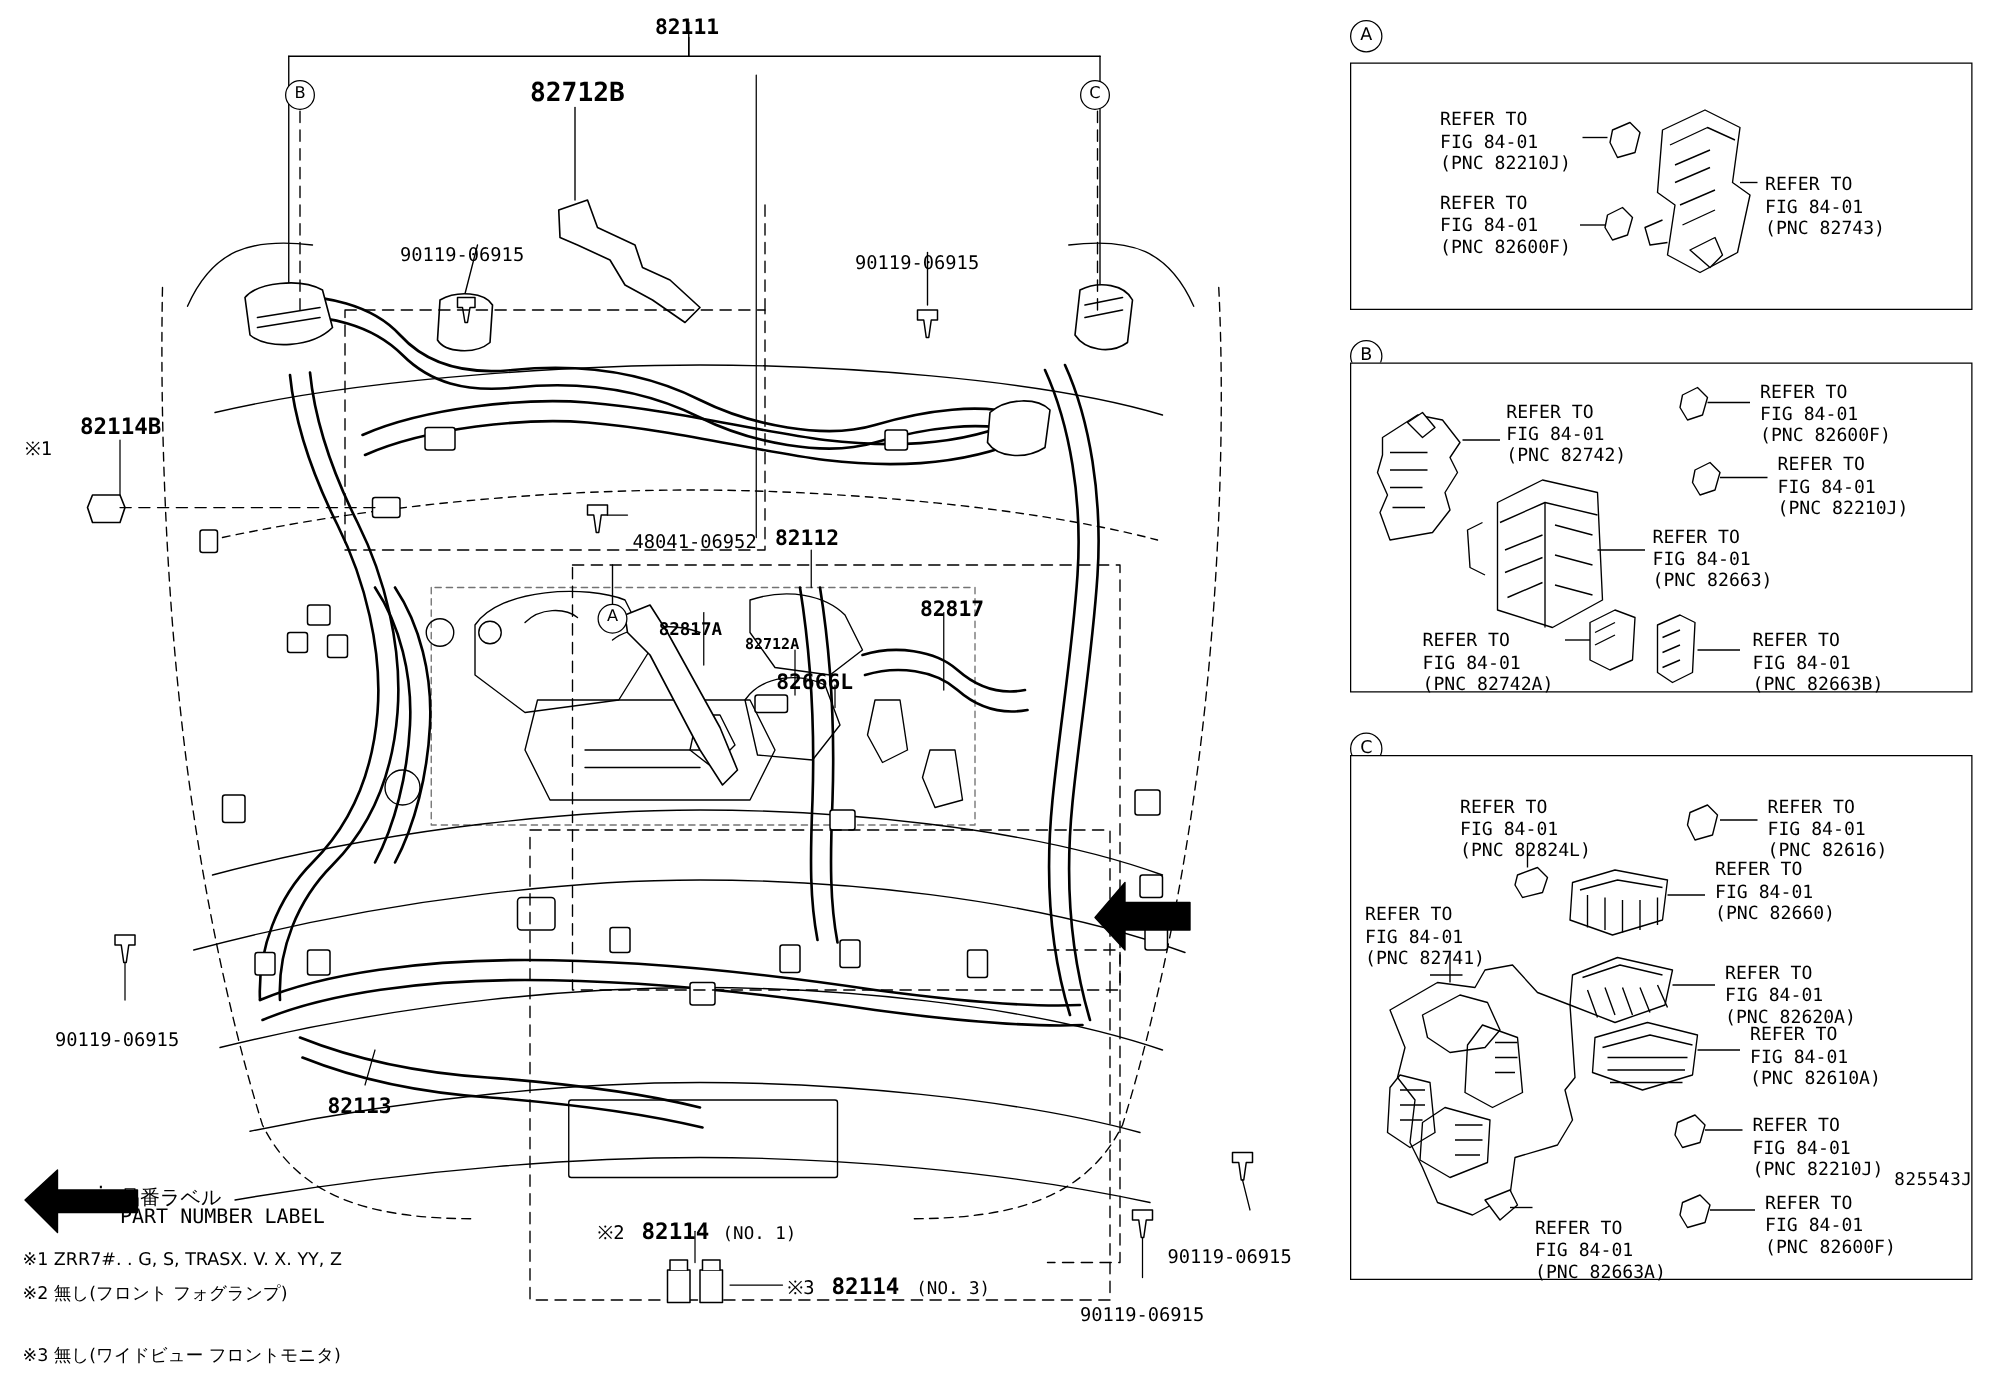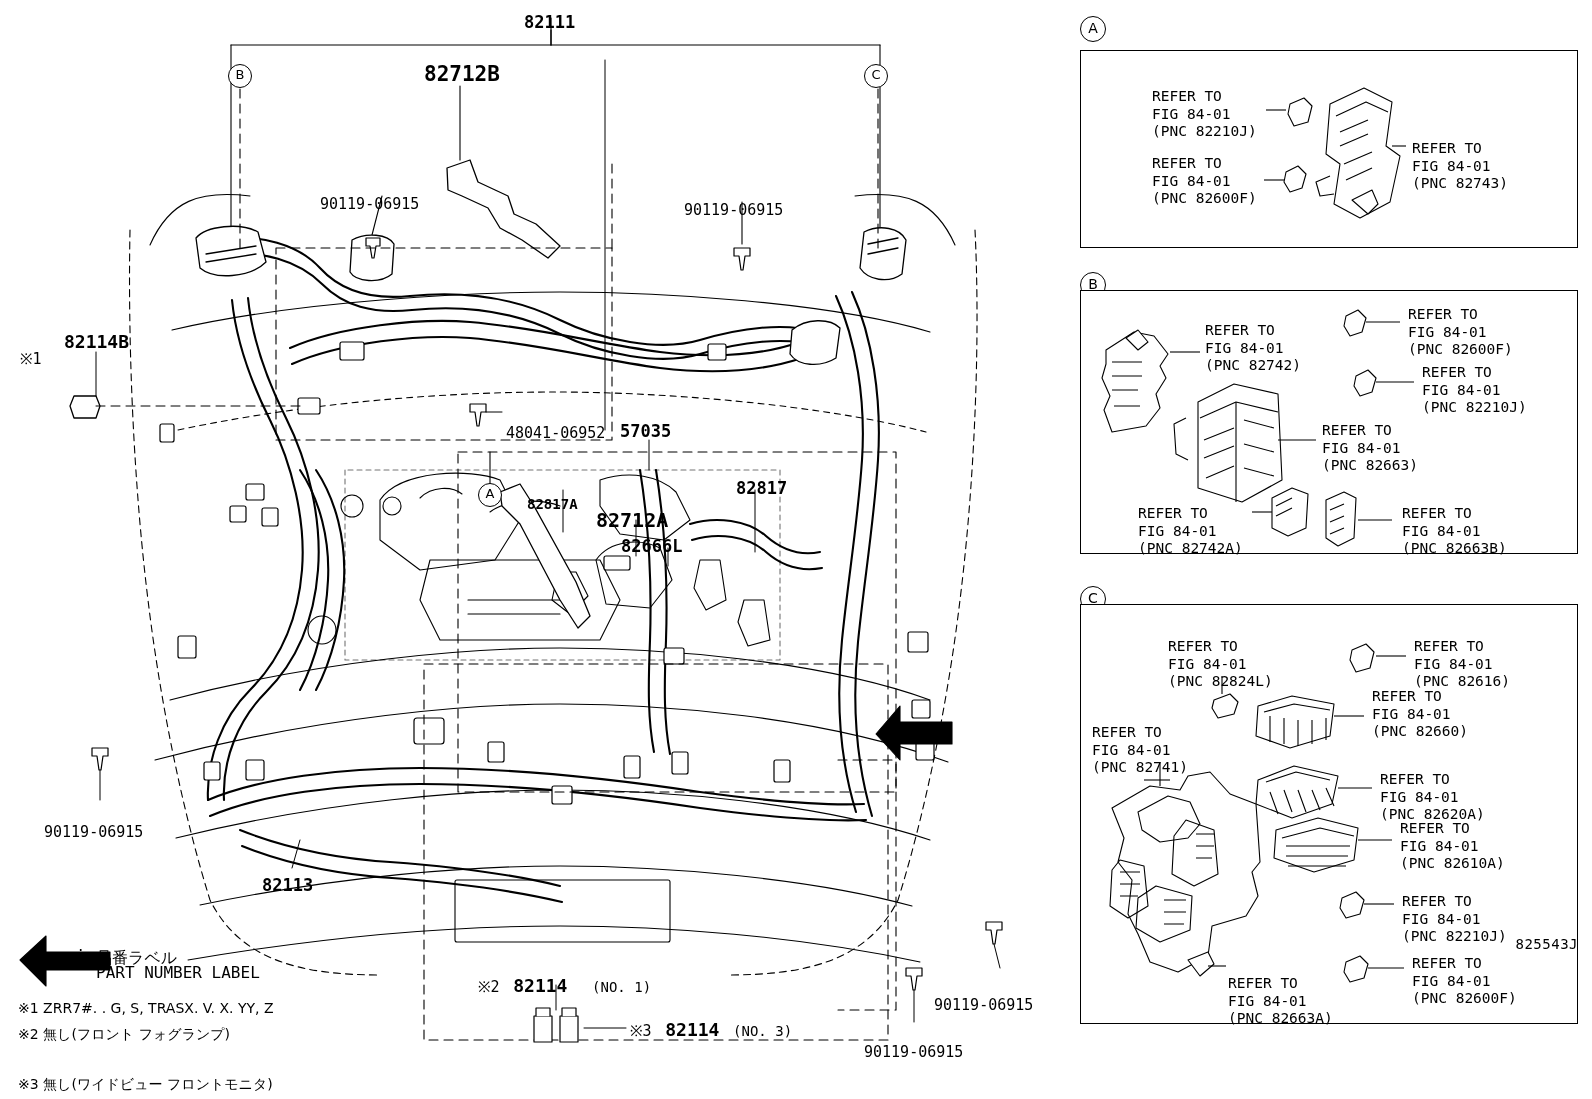--- a/index.html
+++ b/index.html
@@ -221,35 +221,35 @@
 
   <div class="lbl" style="left:524px;top:12px;font-size:17px;">82111</div>
   <div class="lbl" style="left:424px;top:62px;font-size:21px;">82712B</div>
   <div class="txt" style="left:320px;top:182px;font-size:15px;">90119-06915</div>
   <div class="txt" style="left:684px;top:188px;font-size:15px;">90119-06915</div>
 
   <div class="txt" style="left:20px;top:335px;font-size:15px;">※1</div>
   <div class="lbl" style="left:64px;top:331px;font-size:18px;">82114B</div>
 
   <div class="txt" style="left:506px;top:411px;font-size:15px;">48041-06952</div>
-  <div class="lbl" style="left:620px;top:421px;font-size:17px;">57035</div>
+  <div class="lbl" style="left:620px;top:421px;font-size:17px;">82112</div>
   <div class="lbl" style="left:527px;top:496px;font-size:14px;">82817A</div>
   <div class="lbl" style="left:736px;top:478px;font-size:17px;">82817</div>
-  <div class="lbl" style="left:596px;top:508px;font-size:20px;text-align:center;">82712A</div>
+  <div class="lbl" style="left:596px;top:508px;font-size:12px;text-align:center;">82712A</div>
   <div class="lbl" style="left:621px;top:536px;font-size:17px;">82666L</div>
 
   <div class="txt" style="left:44px;top:810px;font-size:15px;">90119-06915</div>
   <div class="lbl" style="left:262px;top:875px;font-size:17px;">82113</div>
   <div class="txt" style="left:934px;top:983px;font-size:15px;">90119-06915</div>
   <div class="txt" style="left:864px;top:1030px;font-size:15px;">90119-06915</div>
 
   <div style="position:absolute;left:478px;top:975px;white-space:nowrap;">
     <span style="font-size:15px;">※2</span>
     <span style="font-size:18px;font-weight:bold;margin-left:4px;">82114</span>
-    <span style="font-size:14px;margin-left:15px;">(NO. 1)</span>
+    <span style="font-size:14px;margin-left:1px;">(NO. 1)</span>
   </div>
   <div style="position:absolute;left:630px;top:1019px;white-space:nowrap;">
     <span style="font-size:15px;">※3</span>
     <span style="font-size:18px;font-weight:bold;margin-left:4px;">82114</span>
     <span style="font-size:14px;margin-left:4px;">(NO. 3)</span>
   </div>
 
   <div class="circ" style="left:228px;top:64px;">B</div>
   <div class="circ" style="left:864px;top:64px;">C</div>
   <div class="circ" style="left:478px;top:483px;">A</div>

